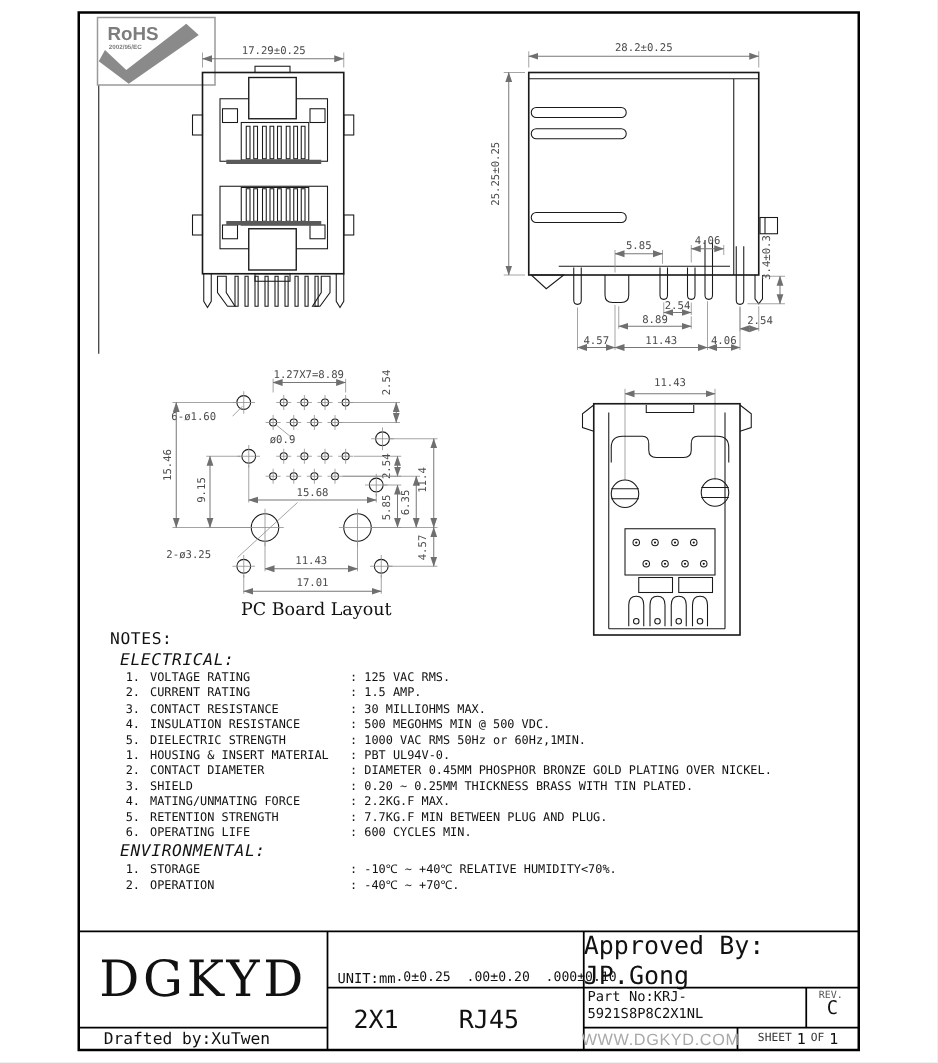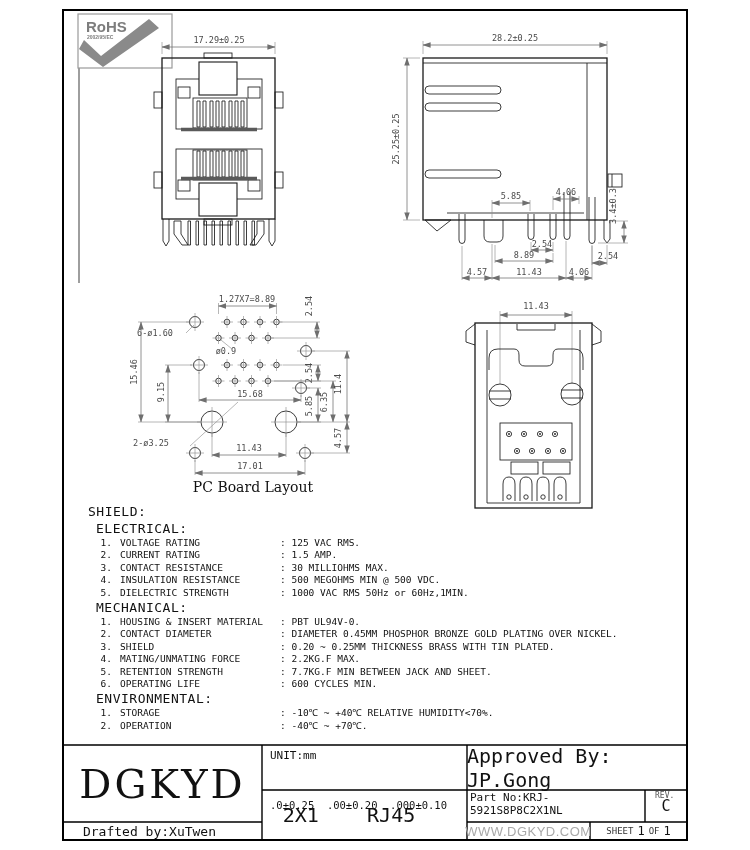--- a/index.html
+++ b/index.html
@@ -15,32 +15,32 @@
   .dml{stroke:#777;stroke-width:0.8;fill:none;marker-start:url(#arr);marker-end:url(#arr);}
   .dtx{font:8.5px "DejaVu Sans Mono",monospace;fill:#4a4a4a;text-anchor:middle;}
   .cap{font:14px "DejaVu Serif","Liberation Serif",serif;fill:#111;text-anchor:middle;}
   .frame{fill:none;stroke:#000;stroke-width:2;}
   .tbl{stroke:#000;stroke-width:1.4;fill:none;}
   .rh1{font:bold 15px "Liberation Sans",sans-serif;fill:#7d7d7d;}
   .rh2{font:bold 5px "Liberation Sans",sans-serif;fill:#7d7d7d;}
   
   .notes{position:absolute;left:88px;top:503px;width:575px;}
   .n-title{font-size:13px;line-height:17px;letter-spacing:.5px;}
-  .n-sec{font-size:13px;line-height:17px;margin-left:8px;letter-spacing:.5px;}
+  .n-sec{font-size:13px;line-height:17px;margin-left:8px;letter-spacing:.5px;font-style:italic;}
   .n-row{display:flex;font-size:9.5px;line-height:12.4px;white-space:pre;}
   .n-no{flex:0 0 24px;text-align:right;margin-right:8px;}
   .n-label{flex:0 0 160px;}
   .n-val{flex:1;}
   
   .cell{position:absolute;display:flex;align-items:center;justify-content:center;}
   .company{left:63px;top:745px;width:199px;height:77px;
            font-family:"DejaVu Serif","Liberation Serif",serif;font-size:40px;letter-spacing:3px;}
   .drafted{left:63px;top:822px;width:173px;height:18px;font-size:13px;}
-  .unitcell{left:262px;top:745px;width:205px;height:45px;flex-direction:column;
-            align-items:flex-start;justify-content:flex-start;padding:4px 0 0 8px;box-sizing:border-box;gap:34px;}
+  .unitcell{left:262px;top:745px;width:205px;height:45px;flex-direction:row;
+            align-items:flex-end;justify-content:flex-start;padding:4px 0 0 8px;box-sizing:border-box;}
   .unitlabel{font-size:11px;line-height:14px;}
   .tol{font-size:10.5px;line-height:16px;white-space:pre;}
   .product{left:262px;top:790px;width:174px;height:50px;font-size:20px;white-space:pre;}
   .approved{left:467px;top:745px;width:220px;height:45px;font-size:20px;}
   .partno{left:467px;top:790px;width:148px;height:32px;justify-content:flex-start;
           align-items:flex-end;padding:0 0 5px 3px;box-sizing:border-box;font-size:11px;}
   .revcell{left:645px;top:790px;width:42px;height:32px;}
   .revlabel{position:absolute;left:655px;top:791px;width:30px;font-size:8px;color:#555;}
   .revval{font-size:15px;}
   .website{left:467px;top:822px;width:123px;height:18px;font-family:"Liberation Sans",sans-serif;
@@ -289,35 +289,34 @@
       <path class="o2" d="M554,501 V484 q0,-7 6,-7 t6,7 V501"></path>
       <circle class="o2" cx="509" cy="497" r="2.2"></circle>
           <circle class="o2" cx="526" cy="497" r="2.2"></circle>
       <circle class="o2" cx="543" cy="497" r="2.2"></circle>
           <circle class="o2" cx="560" cy="497" r="2.2"></circle>
     </g>
   </g>
 </svg>
 
 <div class="notes">
-  <div class="n-title">SHIELD:</div>
+  <div class="n-title">NOTES:</div>
 
   <div class="n-sec">ELECTRICAL:</div>
   <div class="n-row"><span class="n-no">1.</span><span class="n-label">VOLTAGE RATING</span><span class="n-val">: 125 VAC RMS.</span></div>
   <div class="n-row"><span class="n-no">2.</span><span class="n-label">CURRENT RATING</span><span class="n-val">: 1.5 AMP.</span></div>
   <div class="n-row"><span class="n-no">3.</span><span class="n-label">CONTACT RESISTANCE</span><span class="n-val">: 30 MILLIOHMS MAX.</span></div>
   <div class="n-row"><span class="n-no">4.</span><span class="n-label">INSULATION RESISTANCE</span><span class="n-val">: 500 MEGOHMS MIN @ 500 VDC.</span></div>
   <div class="n-row"><span class="n-no">5.</span><span class="n-label">DIELECTRIC STRENGTH</span><span class="n-val">: 1000 VAC RMS 50Hz or 60Hz,1MIN.</span></div>
 
-  <div class="n-sec">MECHANICAL:</div>
   <div class="n-row"><span class="n-no">1.</span><span class="n-label">HOUSING &amp; INSERT MATERIAL</span><span class="n-val">: PBT UL94V-0.</span></div>
   <div class="n-row"><span class="n-no">2.</span><span class="n-label">CONTACT DIAMETER</span><span class="n-val">: DIAMETER 0.45MM PHOSPHOR BRONZE GOLD PLATING OVER NICKEL.</span></div>
   <div class="n-row"><span class="n-no">3.</span><span class="n-label">SHIELD</span><span class="n-val">: 0.20 ~ 0.25MM THICKNESS BRASS WITH TIN PLATED.</span></div>
   <div class="n-row"><span class="n-no">4.</span><span class="n-label">MATING/UNMATING FORCE</span><span class="n-val">: 2.2KG.F MAX.</span></div>
-  <div class="n-row"><span class="n-no">5.</span><span class="n-label">RETENTION STRENGTH</span><span class="n-val">: 7.7KG.F MIN BETWEEN JACK AND SHEET.</span></div>
+  <div class="n-row"><span class="n-no">5.</span><span class="n-label">RETENTION STRENGTH</span><span class="n-val">: 7.7KG.F MIN BETWEEN PLUG AND PLUG.</span></div>
   <div class="n-row"><span class="n-no">6.</span><span class="n-label">OPERATING LIFE</span><span class="n-val">: 600 CYCLES MIN.</span></div>
 
   <div class="n-sec">ENVIRONMENTAL:</div>
   <div class="n-row"><span class="n-no">1.</span><span class="n-label">STORAGE</span><span class="n-val">: -10℃ ~ +40℃ RELATIVE HUMIDITY&lt;70%.</span></div>
   <div class="n-row"><span class="n-no">2.</span><span class="n-label">OPERATION</span><span class="n-val">: -40℃ ~ +70℃.</span></div>
 </div>
 
 <div class="cell company">DGKYD</div>
 <div class="cell drafted">Drafted by:XuTwen</div>
 <div class="cell unitcell">

